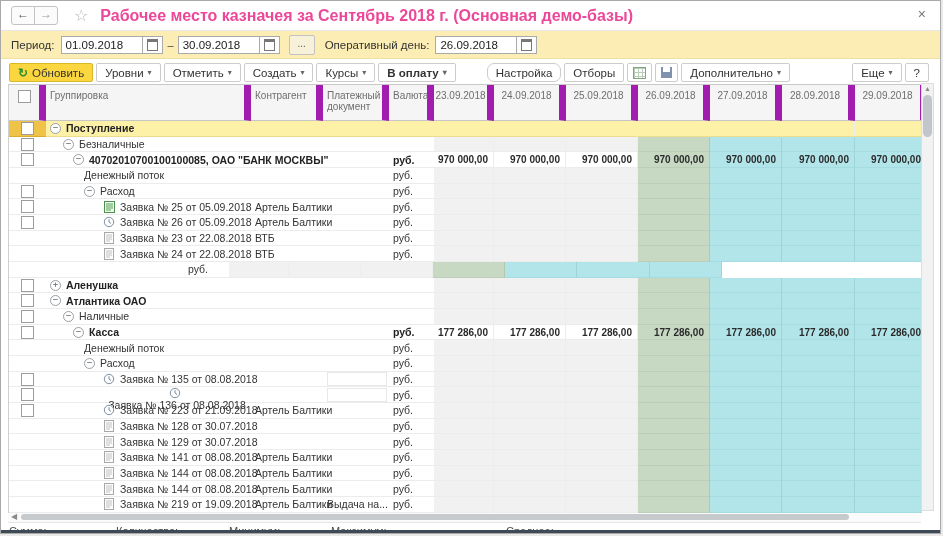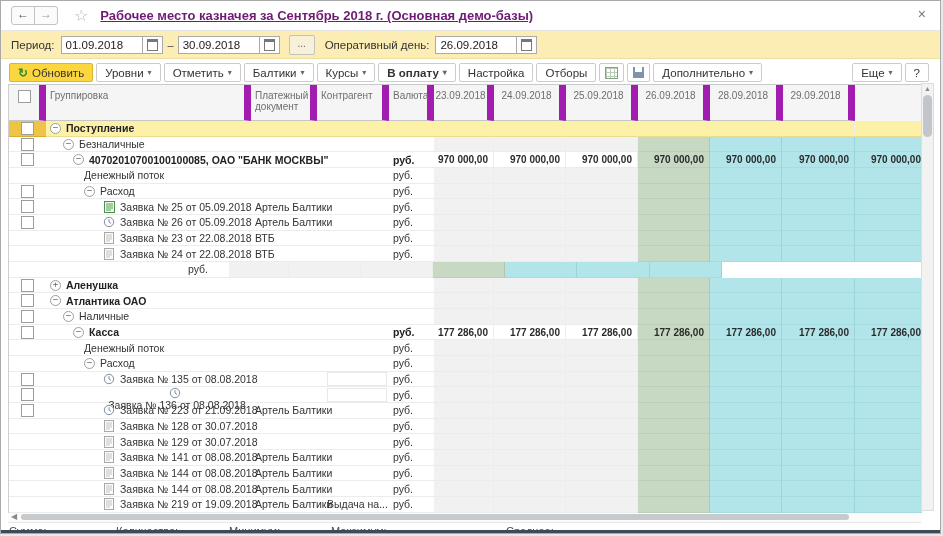--- a/index.html
+++ b/index.html
@@ -6,39 +6,39 @@
   body{width:943px;height:536px;overflow:hidden;font-family:"Liberation Sans",sans-serif;}
   .window{position:relative;width:941px;height:534px;background:#fff;border:1px solid #a9a9a9;box-sizing:border-box;overflow:hidden;}
 
   
   .titlebar{height:29px;display:flex;align-items:center;padding-left:10px;border-bottom:1px solid #e6e6e6;position:relative;}
   .navgroup{display:flex;}
   .navbtn{width:22px;height:17px;border:1px solid #c3c3c3;background:#fbfbfb;color:#555;font-size:12px;line-height:15px;text-align:center;cursor:default;}
   .navbtn.back{border-radius:3px 0 0 3px;}
   .navbtn.fwd{border-radius:0 3px 3px 0;margin-left:-1px;color:#999;}
   .star{color:#b5b5b5;font-size:16px;margin:0 12px 0 16px;}
-  .wtitle{font-size:13px;font-weight:bold;color:#701a75;text-decoration:underline;}
+  .wtitle{font-size:16px;font-weight:bold;color:#ec4899;}
   .closebtn{position:absolute;right:14px;top:6px;color:#777;font-size:14px;line-height:14px;}
 
   
   .periodbar{height:27px;background:#fbedb3;border-bottom:1px solid #eee0a2;display:flex;align-items:center;padding-left:10px;}
   .plbl{font-size:11.5px;color:#333;margin-right:6px;}
   .dfield{display:flex;height:18px;margin-right:5px;}
   .dval{width:76px;background:#fff;border:1px solid #aaa;font-size:11.5px;color:#222;display:flex;align-items:center;padding-left:4px;}
   .calbtn{width:19px;border:1px solid #aaa;border-left:none;background:#fdfdfd;display:flex;align-items:center;justify-content:center;}
   .cal-ic{width:9px;height:8px;border:1px solid #777;border-top:3px solid #777;background:#fff;}
   .dash{font-size:11px;color:#444;margin:0 4px 0 0;}
   .ellipsisbtn{width:24px;height:18px;border:1px solid #c2c2c2;border-radius:2px;background:#f6f1d8;color:#666;font-size:10px;line-height:15px;text-align:center;margin:0 10px 0 4px;}
 
   
   .toolbar{height:23px;display:flex;align-items:center;padding:2px 8px 0 8px;}
   .tbtn{height:19px;box-sizing:border-box;border:1px solid #ccc;border-radius:2px;background:#fff;font-size:11.5px;color:#333;display:flex;align-items:center;padding:0 8px;margin-right:3px;white-space:nowrap;}
   .tbtn.accent{background:#fcd63f;border-color:#d8b72a;}
   .tbtn.bold{font-weight:bold;}
-  .tbtn.gap{margin-left:0;}
+  .tbtn.gap{margin-left:28px;border-radius:7px;}
   .tbtn.iconbtn{padding:0 5px;}
   .caret{font-size:8px;color:#666;margin-left:4px;}
   .refresh-ic{color:#2f8f2f;font-weight:bold;font-size:12px;margin-right:4px;line-height:12px;}
   .ic-grid{width:11px;height:10px;border:1px solid #84a184;background-image:linear-gradient(#b9cdb9 1px,transparent 1px),linear-gradient(90deg,#b9cdb9 1px,transparent 1px);background-size:4px 4px;background-color:#fff;}
   .ic-save{width:11px;height:11px;background:#8093ad;position:relative;}
   .ic-save:after{content:"";position:absolute;left:2px;top:0;width:7px;height:5px;background:#fff;}
   .spacer{flex:1;}
 
   
   .grid{position:relative;margin-left:7px;width:913px;border-left:1px solid #cfcfcf;border-top:1px solid #c9c9c9;overflow:hidden;background:#fff;}
@@ -128,21 +128,21 @@
       </div>
       <div class="tbtn">
         <span>Уровни</span>
         <span class="caret">▾</span>
       </div>
       <div class="tbtn">
         <span>Отметить</span>
         <span class="caret">▾</span>
       </div>
       <div class="tbtn">
-        <span>Балтики</span>
+        <span>Создать</span>
         <span class="caret">▾</span>
       </div>
       <div class="tbtn">
         <span>Курсы</span>
         <span class="caret">▾</span>
       </div>
       <div class="tbtn bold">
         <span>В оплату</span>
         <span class="caret">▾</span>
       </div>
@@ -171,27 +171,28 @@
         <span>?</span>
       </div>
     </div>
 
   <div class="grid" id="grid">
       <div class="hdr">
         <div class="cell c0">
           <span class="checkbox"></span>
         </div>
         <div class="cell c1">Группировка</div>
+        <div class="cell c2">Контрагент</div>
         <div class="cell c3">Платежный документ</div>
-        <div class="cell c2">Контрагент</div>
         <div class="cell c4">Валюта</div>
         <div class="cell dcell dw0">23.09.2018</div>
         <div class="cell dcell dw">24.09.2018</div>
         <div class="cell dcell dw">25.09.2018</div>
         <div class="cell dcell dw">26.09.2018</div>
+        <div class="cell dcell dw">27.09.2018</div>
         <div class="cell dcell dw5">28.09.2018</div>
         <div class="cell dcell dw">29.09.2018</div>
       </div>
       <div class="row">
         <div class="cell c0 bg-gold">
           <span class="checkbox"></span>
         </div>
         <div class="cell c1 bg-yellow" style="padding-left: 4px;">
           <span class="expander">−</span>
           <span class="bold-txt">Поступление</span>

